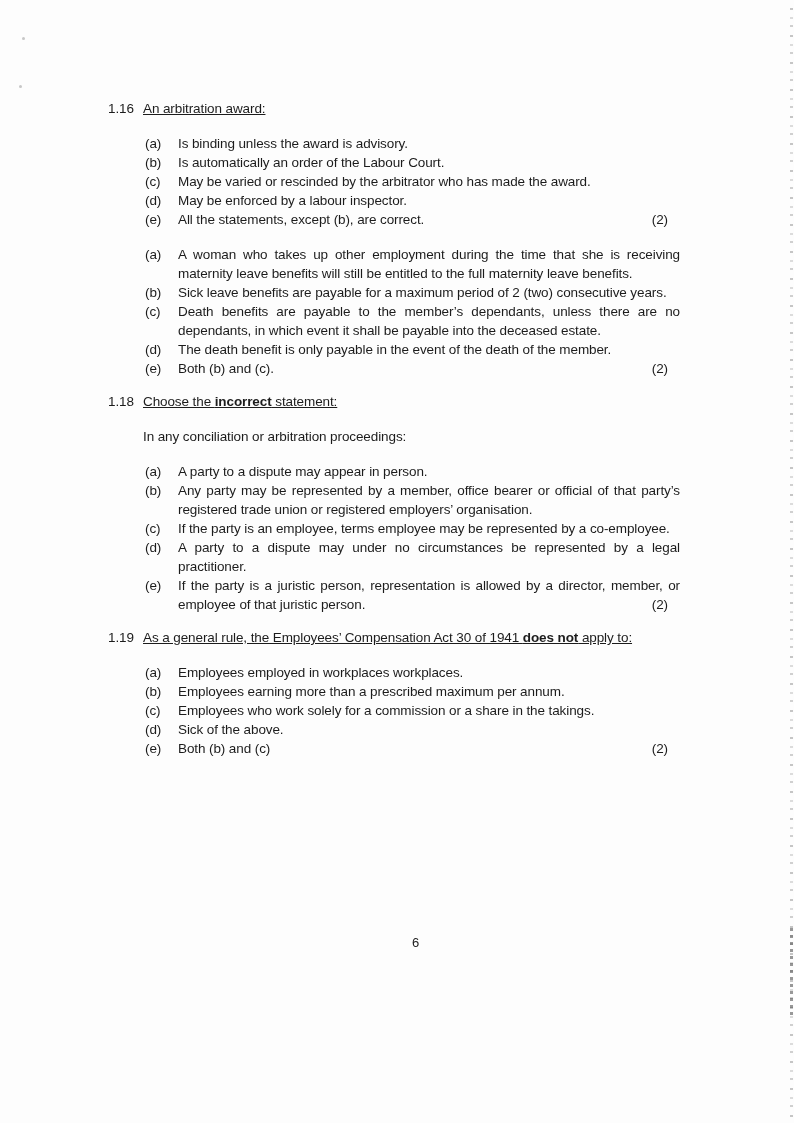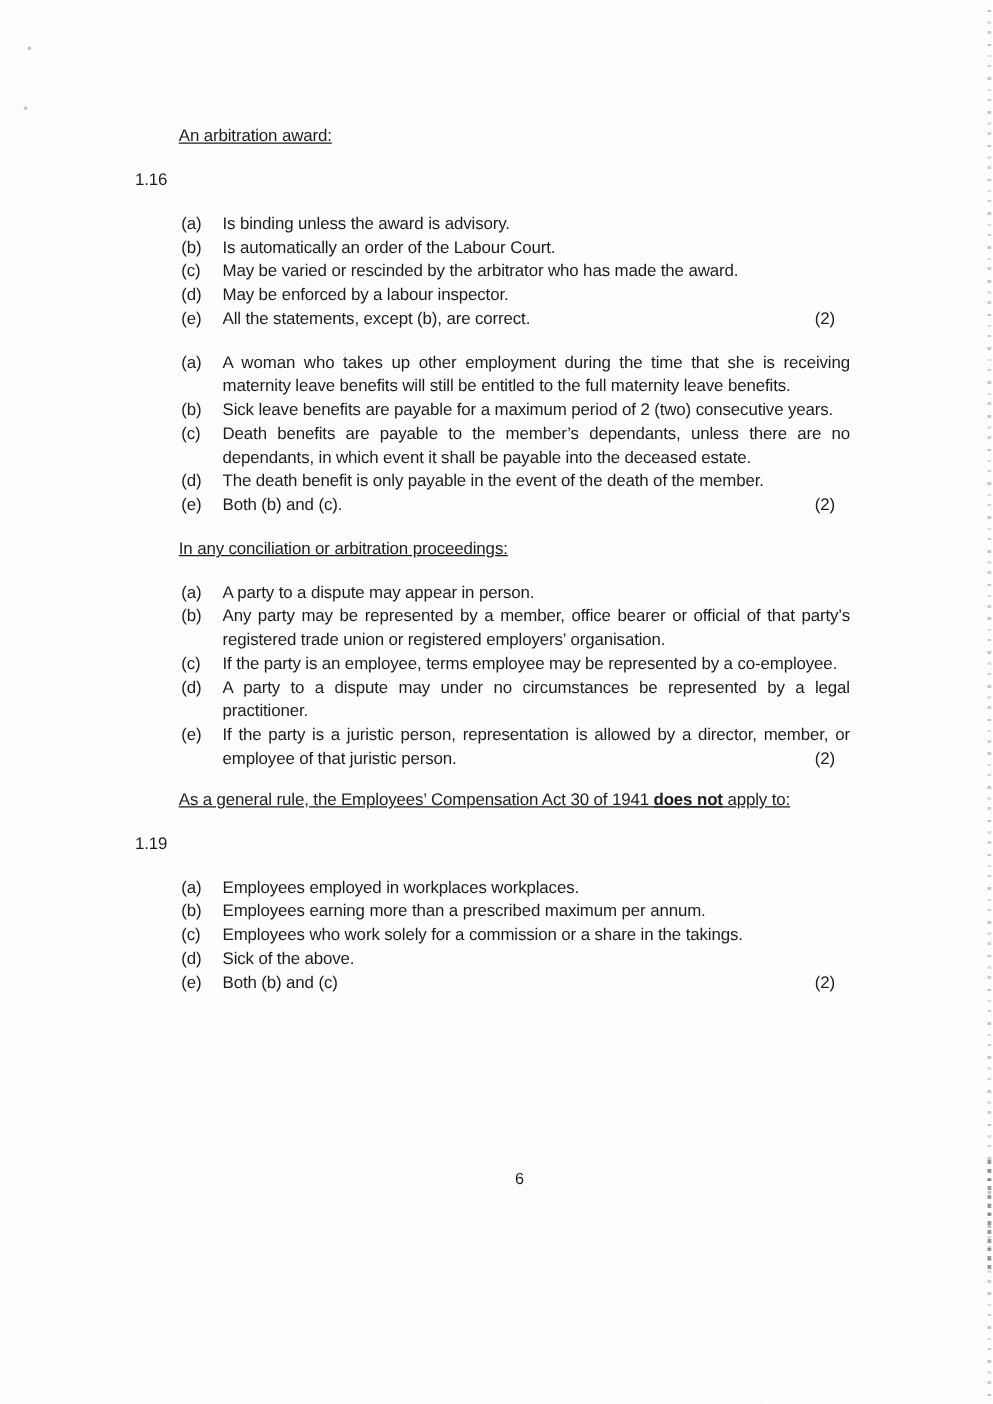--- a/index.html
+++ b/index.html
@@ -8,24 +8,24 @@
   .page {
     position:relative; width:794px; height:1123px;
     background:#fdfdfd; overflow:hidden; color:#1c1c1c;
   }
   .content {
     position:absolute; left:108px; top:99px; width:572px;
     font-size:13.5px; line-height:19px; letter-spacing:-0.1px;
   }
   .question { margin-bottom:14px; }
   .q-head { display:flex; }
-  .q-number { flex:0 0 35px;margin-top:35px; }
+  .q-number { flex:0 0 35px; }
   .q-stem { flex:1;text-decoration:underline; }
   .q-stem .em { font-weight:bold; text-decoration:underline; }
-  .q-intro { margin:16px 0 0 35px;text-decoration:underline; }
+  .q-intro { margin:16px 0 0 35px; }
   .options { margin:16px 0 0 37px; }
   .option { display:flex; position:relative; }
   .opt-letter { flex:0 0 33px; }
   .opt-text { flex:1; text-align:justify; }
   .opt-marks { position:absolute; right:12px; bottom:0; }
   .page-number { position:absolute; left:412px; top:935px; font-size:13px; color:#1c1c1c; }
   
   .dot { position:absolute; background:#9a9a9a; border-radius:50%; opacity:.55; }
   .dot1 { left:22px; top:37px; width:3px; height:3px; }
   .dot2 { left:19px; top:85px; width:3px; height:3px; }
@@ -102,20 +102,24 @@
             <div class="opt-text">The death benefit is only payable in the event of the death of the member.</div>
           </div>
           <div class="option">
             <div class="opt-letter">(e)</div>
             <div class="opt-text">Both (b) and (c).</div>
             <div class="opt-marks">(2)</div>
           </div>
         </div>
       </div>
       <div class="question">
+        <div class="q-head">
+          <div class="q-number">1.18</div>
+          <div class="q-stem"><span>Choose the </span><span class="em">incorrect</span><span> statement:</span></div>
+        </div>
         <div class="q-intro">In any conciliation or arbitration proceedings:</div>
         <div class="options">
           <div class="option">
             <div class="opt-letter">(a)</div>
             <div class="opt-text">A party to a dispute may appear in person.</div>
           </div>
           <div class="option">
             <div class="opt-letter">(b)</div>
             <div class="opt-text">Any party may be represented by a member, office bearer or official of that party’s registered trade union or registered employers’ organisation.</div>
           </div>

